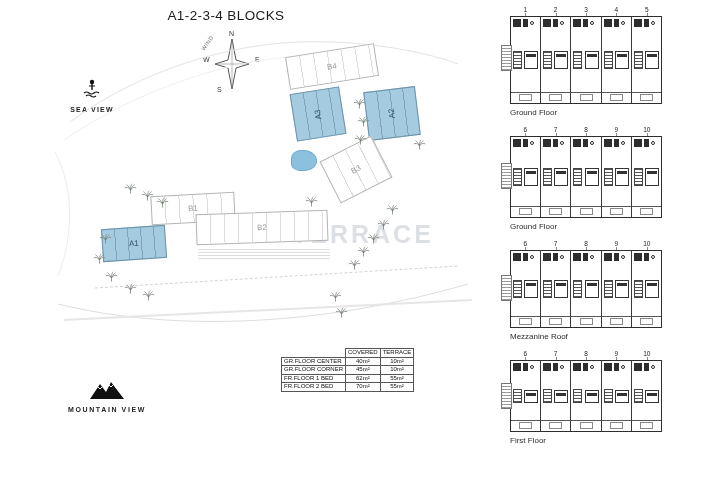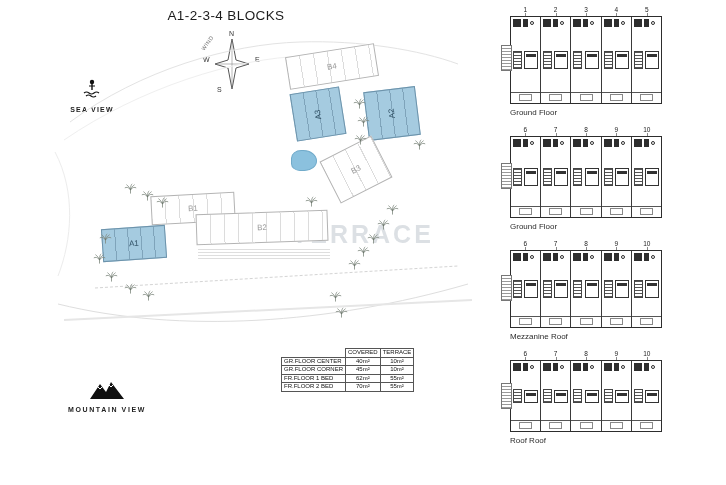--- a/index.html
+++ b/index.html
@@ -692,17 +692,17 @@
               <i class="fx b"></i>
               <i class="fx c"></i>
             </div>
             <div class="mid">
               <span class="stairs"></span>
               <span class="bed"></span>
             </div>
             <div class="terr"></div>
           </div>
         </div>
-    <div class="flabel">Roof Roof</div>
+    <div class="flabel">First Floor</div>
   </section>
 </div>
 
 </div>
 
 </body></html>

